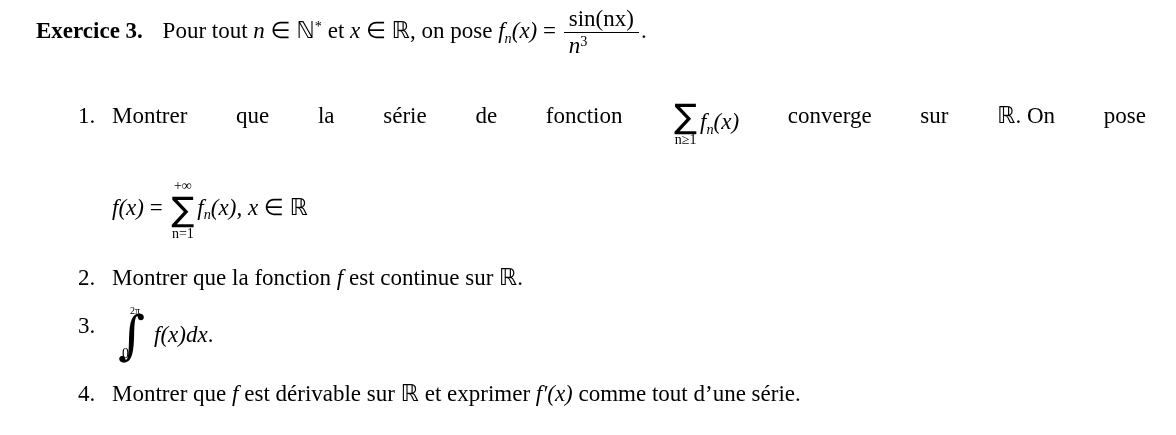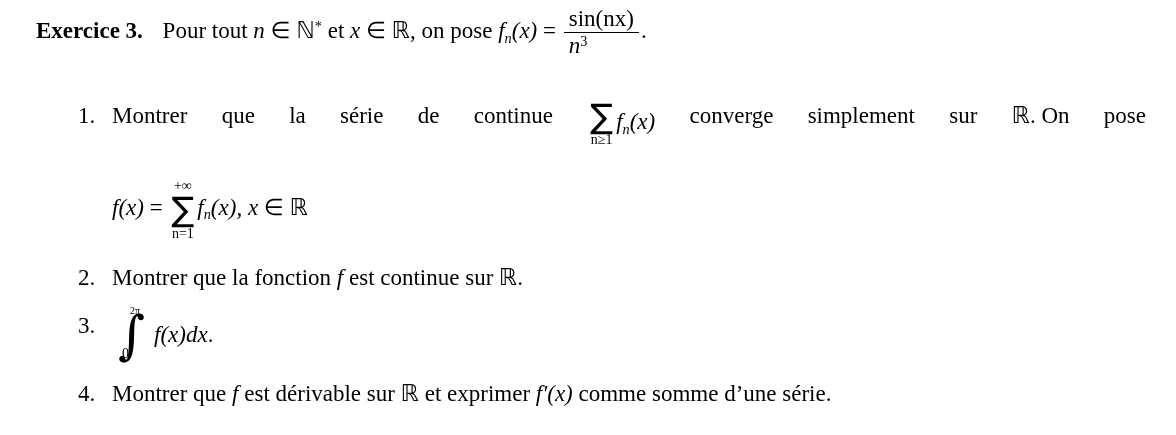--- a/index.html
+++ b/index.html
@@ -183,29 +183,28 @@
 
   <div class="item" id="item1">
     <span class="num">1.</span>
     <span class="txt">
       <span class="justify-row">
         <span class="mn">Montrer</span>
         <span class="mn">que</span>
         <span class="mn">la</span>
         <span class="mn">série</span>
         <span class="mn">de</span>
-        <span class="mn">continue</span>
+        <span class="mn">fonction</span>
         <span>
           <span class="bigsum">
             <span class="op">∑</span>
             <span class="lim-bot">n≥1</span>
           </span><span class="mi">f</span><span class="sub">n</span><span class="mi">(x)</span>
         </span>
         <span class="mn">converge</span>
-        <span class="mn">simplement</span>
         <span class="mn">sur</span>
         <span><span class="bb">ℝ</span><span class="mn">. On</span></span>
         <span class="mn">pose</span>
       </span>
     </span>
   </div>
 
   <div id="displayf">
     <span class="mi">f</span><span class="mi">(x)</span>
     <span class="mo">=</span>
@@ -246,17 +245,17 @@
 
   <div class="item" id="item4">
     <span class="num">4.</span>
     <span class="txt">
       <span class="mn">Montrer que</span>
       <span class="mi">f</span>
       <span class="mn">est dérivable sur</span>
       <span class="bb">ℝ</span>
       <span class="mn">et exprimer</span>
       <span class="mi">f′</span><span class="mi">(x)</span>
-      <span class="mn">comme somme d’une série.</span>
+      <span class="mn">comme tout d’une série.</span>
     </span>
   </div>
 
 </div>
 
 </body></html>

